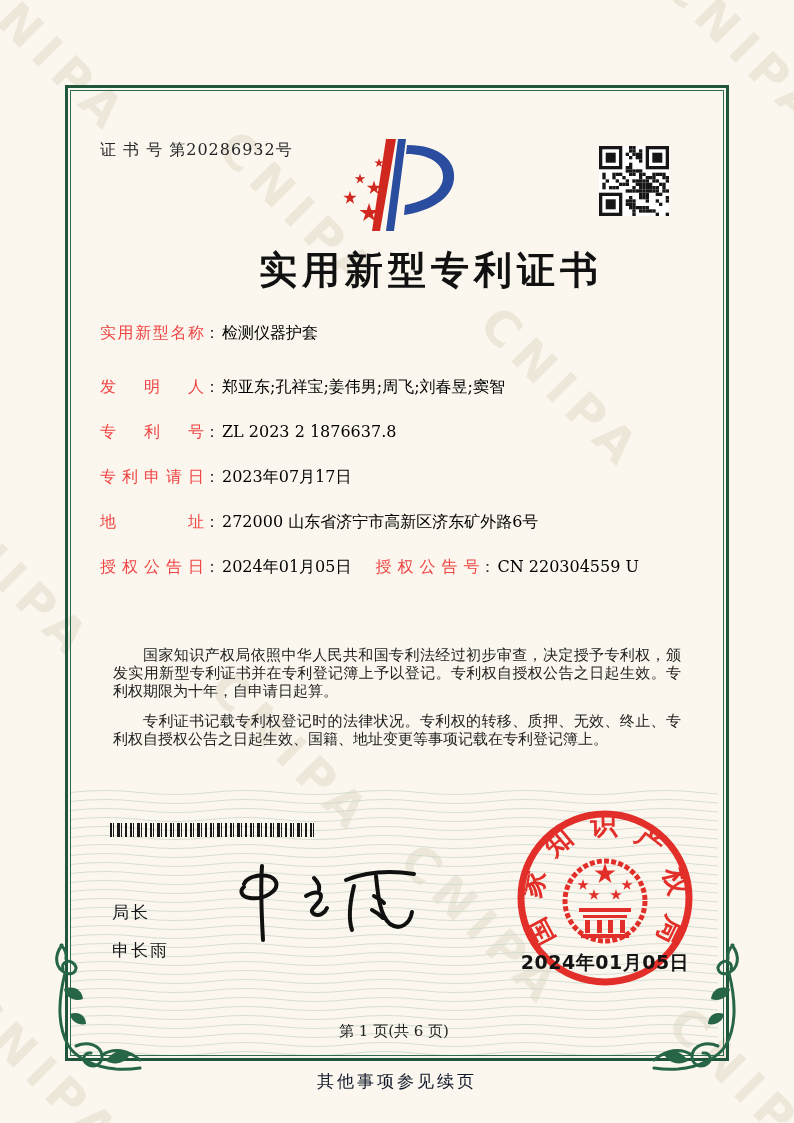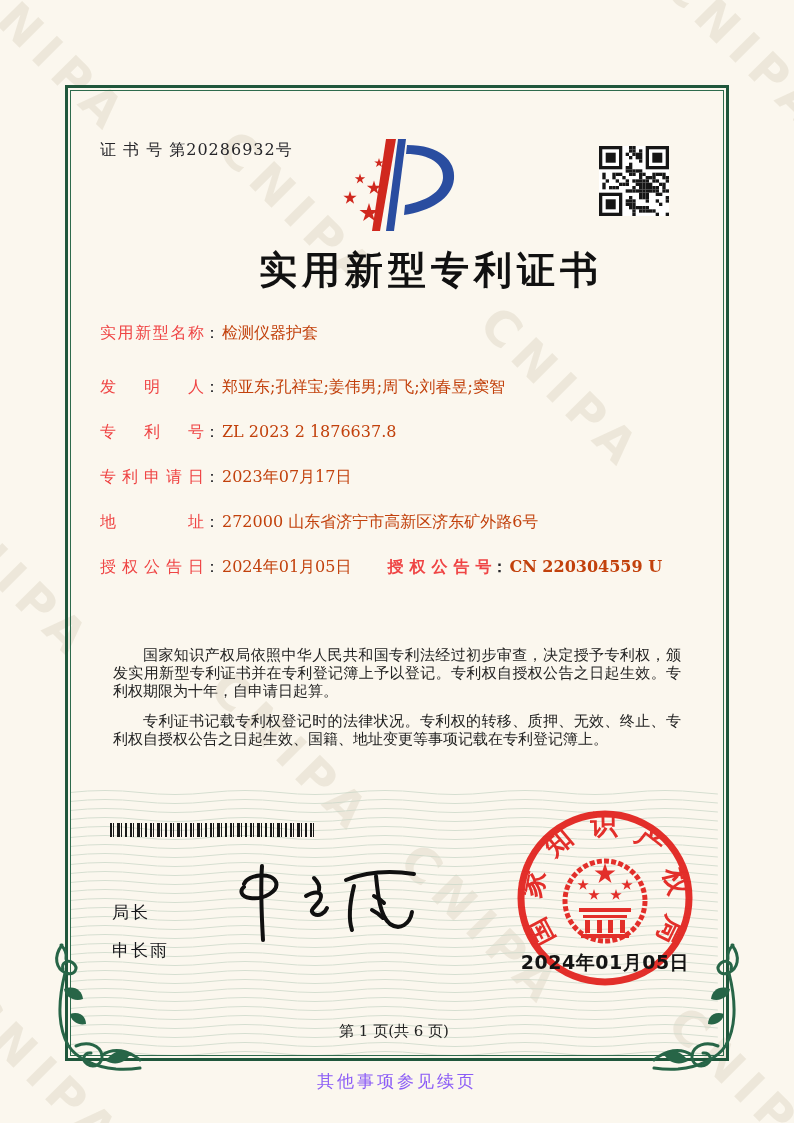--- a/index.html
+++ b/index.html
@@ -30,22 +30,22 @@
   .title{
     position:absolute; left:65px; top:245px; width:658px; text-align:center;
     font-size:38px; font-weight:bold; letter-spacing:5px; color:#111;padding-left:37px;
   }
   
   .fields{position:absolute; left:100px; top:321px; width:600px; font-size:16px;}
   .field-row{margin-bottom:21px; line-height:24px; white-space:nowrap;}
   .field-row.first{margin-bottom:30px;}
   .flabel{display:inline-block; width:104px; text-align:justify; text-align-last:justify; color:#ef4444;}
   .fcolon{display:inline-block; width:18px; color:#26262a;}
-  .fvalue{color:#c2410c;}
-  .grant-pair2{margin-left:36px;font-weight:bold;}
+  .fvalue{color:#000000;}
+  .grant-pair2{margin-left:24px;}
   
   .paras{position:absolute; left:113px; top:646px; width:568px; font-size:15px; line-height:18px; text-align:justify; color:#222;}
   .paras p{margin:0 0 12px 0; text-indent:2em;}
   
   .barcode{
     position:absolute; left:110px; top:823px; width:206px; height:14px;
     background:repeating-linear-gradient(90deg,
       #1a1a1a 0 2px, transparent 2px 3px,
       #1a1a1a 3px 4px, transparent 4px 7px,
       #1a1a1a 7px 10px, transparent 10px 11px,
@@ -59,21 +59,21 @@
   
   .seal{position:absolute; left:515px; top:808px; width:180px; height:180px;}
   .seal svg{position:absolute; left:0; top:0;}
   .seal-date{
     position:absolute; left:0; top:142px; width:100%; text-align:center;
     font-family:"DejaVu Sans","Liberation Sans",sans-serif;
     font-size:19px; font-weight:700; color:#141414; letter-spacing:0.5px;
   }
   
   .page-info{position:absolute; left:65px; top:1022px; width:658px; text-align:center; font-size:15px; color:#222;}
-  .continuation{position:absolute; left:0; top:1070px; width:794px; text-align:center; font-size:17px; letter-spacing:3px; color:#8b5cf6;}
+  .continuation{position:absolute; left:0; top:1070px; width:794px; text-align:center; font-size:17px; letter-spacing:3px; color:#0f172a;}
 </style>
 </head>
 <body>
 
 <div class="page">
 
   <span class="wm" style="left:48px;top:52px">CNIPA</span>
   <span class="wm" style="left:300px;top:212px">CNIPA</span>
   <span class="wm" style="left:745px;top:48px">CNIPA</span>
   <span class="wm" style="left:562px;top:388px">CNIPA</span>

